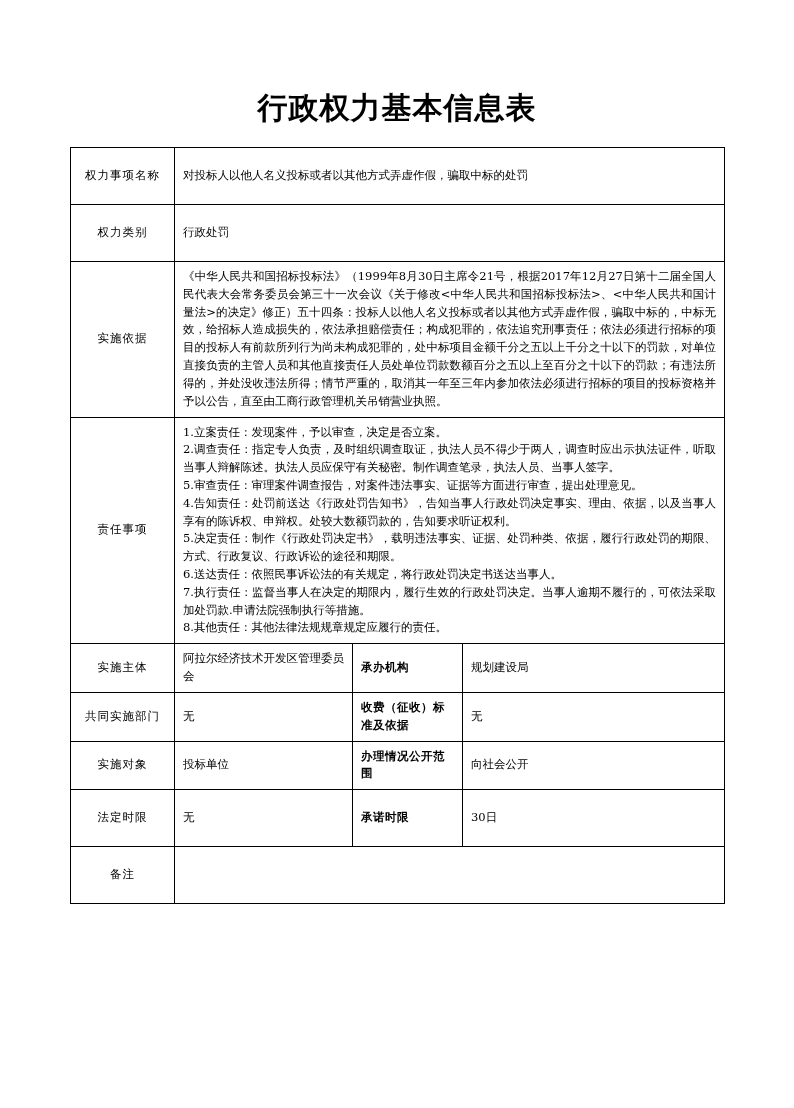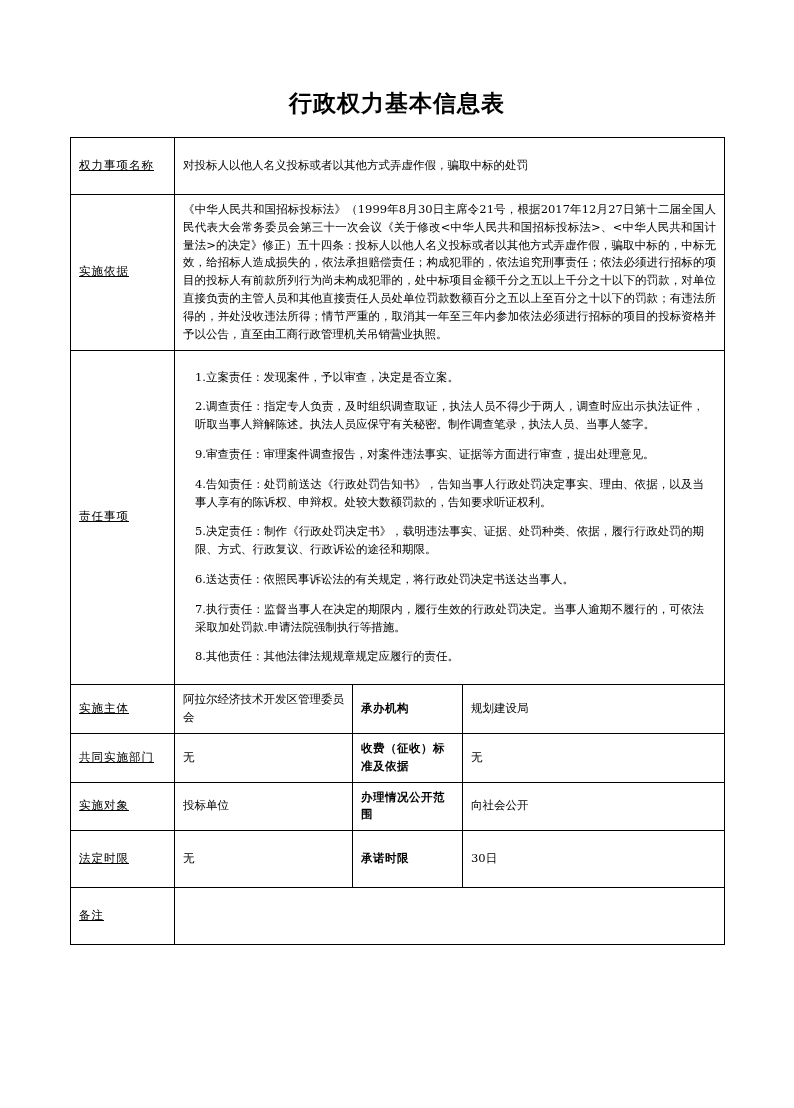--- a/index.html
+++ b/index.html
@@ -15,62 +15,61 @@
   }
   .page {
     width: 794px;
     height: 1108px;
     box-sizing: border-box;
     padding: 60px 70px 0 70px;
     position: relative;
   }
   .doc-title {
     text-align: center;
-    font-size: 23px;
+    font-size: 30px;
     font-weight: bold;
     font-family: "DejaVu Serif", "Liberation Serif", serif;
     letter-spacing: 1px;
     margin: 28px 0 18px 0;
   }
   table.main {
     width: 654px;
     border-collapse: collapse;
     table-layout: fixed;
     font-family: "DejaVu Serif", "Liberation Serif", serif;
   }
   table.main td {
     border: 1px solid #000000;
     padding: 6px 8px;
     font-size: 11.5px;
     line-height: 1.55;
     vertical-align: middle;
   }
   td.label {
-    text-align: left;
+    text-align: center;
     width: 104px;
     letter-spacing: 1px;
-    text-decoration: underline;
   }
   td.label2 {
     text-align: left;
     width: 104px;
     letter-spacing: 0.5px;
     font-weight: bold;
   }
   td.center {
     text-align: left;
   }
   td.body-text {
     text-align: justify;
     text-justify: inter-ideograph;
     padding: 10px 12px;
     line-height: 1.75;
   }
   td.body-text p {
-    margin: 12px;
+    margin: 0;
     text-indent: 0;
   }
   td.legal p {
     margin: 0;
     text-indent: 0;
   }
   .row-tall td { height: 44px; }
   .cellpad-sm { padding: 10px 8px; }
 </style>
 </head>
@@ -85,32 +84,36 @@
       <col style="width:104px">
       <col style="width:178px">
       <col style="width:110px">
       <col style="width:262px">
     </colgroup>
     <tbody>
       <tr class="row-tall">
         <td class="label">权力事项名称</td>
         <td class="center" colspan="3">对投标人以他人名义投标或者以其他方式弄虚作假，骗取中标的处罚</td>
       </tr>
+      <tr class="row-tall">
+        <td class="label">权力类别</td>
+        <td class="center" colspan="3">行政处罚</td>
+      </tr>
       <tr>
         <td class="label">实施依据</td>
         <td class="body-text legal" colspan="3">
           <p>《中华人民共和国招标投标法》（1999年8月30日主席令21号，根据2017年12月27日第十二届全国人民代表大会常务委员会第三十一次会议《关于修改&lt;中华人民共和国招标投标法&gt;、&lt;中华人民共和国计量法&gt;的决定》修正）五十四条：投标人以他人名义投标或者以其他方式弄虚作假，骗取中标的，中标无效，给招标人造成损失的，依法承担赔偿责任；构成犯罪的，依法追究刑事责任；依法必须进行招标的项目的投标人有前款所列行为尚未构成犯罪的，处中标项目金额千分之五以上千分之十以下的罚款，对单位直接负责的主管人员和其他直接责任人员处单位罚款数额百分之五以上至百分之十以下的罚款；有违法所得的，并处没收违法所得；情节严重的，取消其一年至三年内参加依法必须进行招标的项目的投标资格并予以公告，直至由工商行政管理机关吊销营业执照。</p>
         </td>
       </tr>
       <tr>
         <td class="label">责任事项</td>
         <td class="body-text" colspan="3">
           <p>1.立案责任：发现案件，予以审查，决定是否立案。</p>
           <p>2.调查责任：指定专人负责，及时组织调查取证，执法人员不得少于两人，调查时应出示执法证件，听取当事人辩解陈述。执法人员应保守有关秘密。制作调查笔录，执法人员、当事人签字。</p>
-          <p>9.审查责任：审理案件调查报告，对案件违法事实、证据等方面进行审查，提出处理意见。</p>
+          <p>5.审查责任：审理案件调查报告，对案件违法事实、证据等方面进行审查，提出处理意见。</p>
           <p>4.告知责任：处罚前送达《行政处罚告知书》，告知当事人行政处罚决定事实、理由、依据，以及当事人享有的陈诉权、申辩权。处较大数额罚款的，告知要求听证权利。</p>
           <p>5.决定责任：制作《行政处罚决定书》，载明违法事实、证据、处罚种类、依据，履行行政处罚的期限、方式、行政复议、行政诉讼的途径和期限。</p>
           <p>6.送达责任：依照民事诉讼法的有关规定，将行政处罚决定书送达当事人。</p>
           <p>7.执行责任：监督当事人在决定的期限内，履行生效的行政处罚决定。当事人逾期不履行的，可依法采取加处罚款.申请法院强制执行等措施。</p>
           <p>8.其他责任：其他法律法规规章规定应履行的责任。</p>
         </td>
       </tr>
       <tr>
         <td class="label cellpad-sm">实施主体</td>
         <td class="cellpad-sm">阿拉尔经济技术开发区管理委员会</td>

